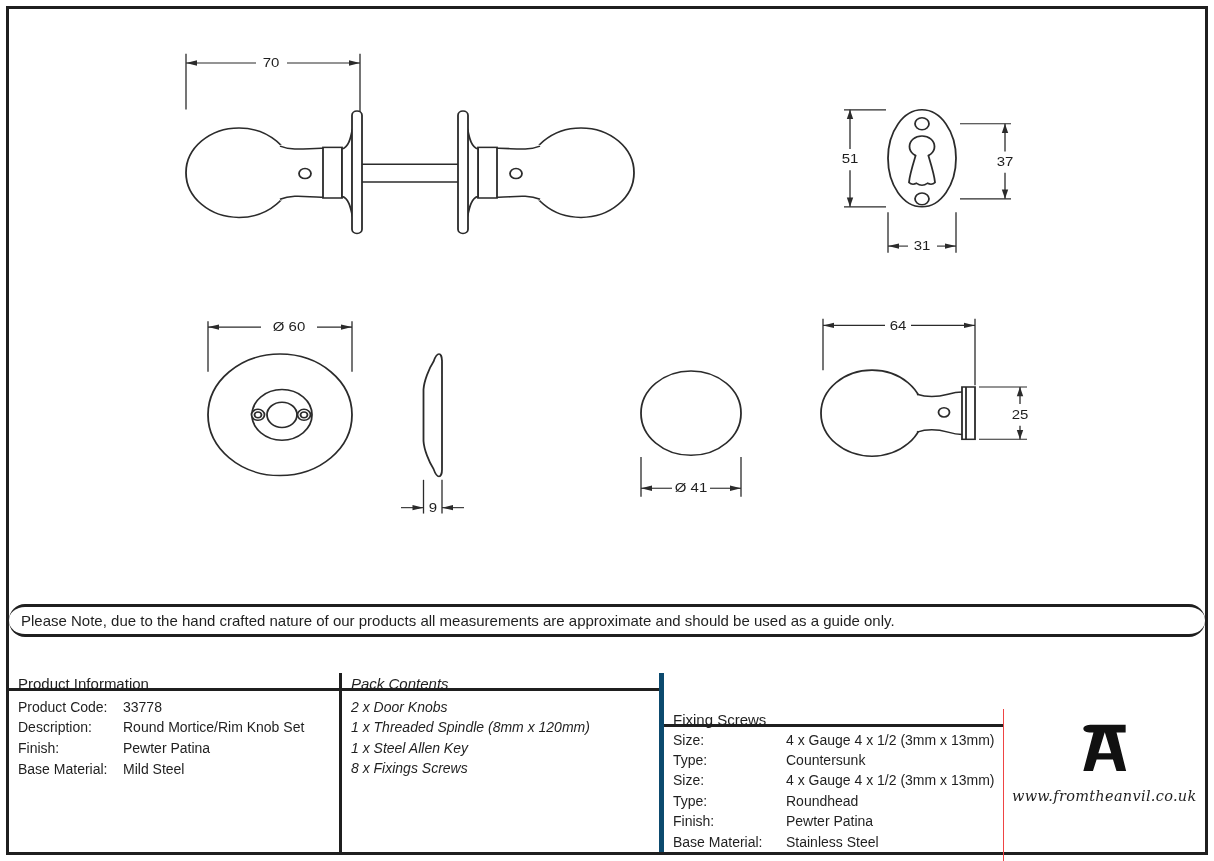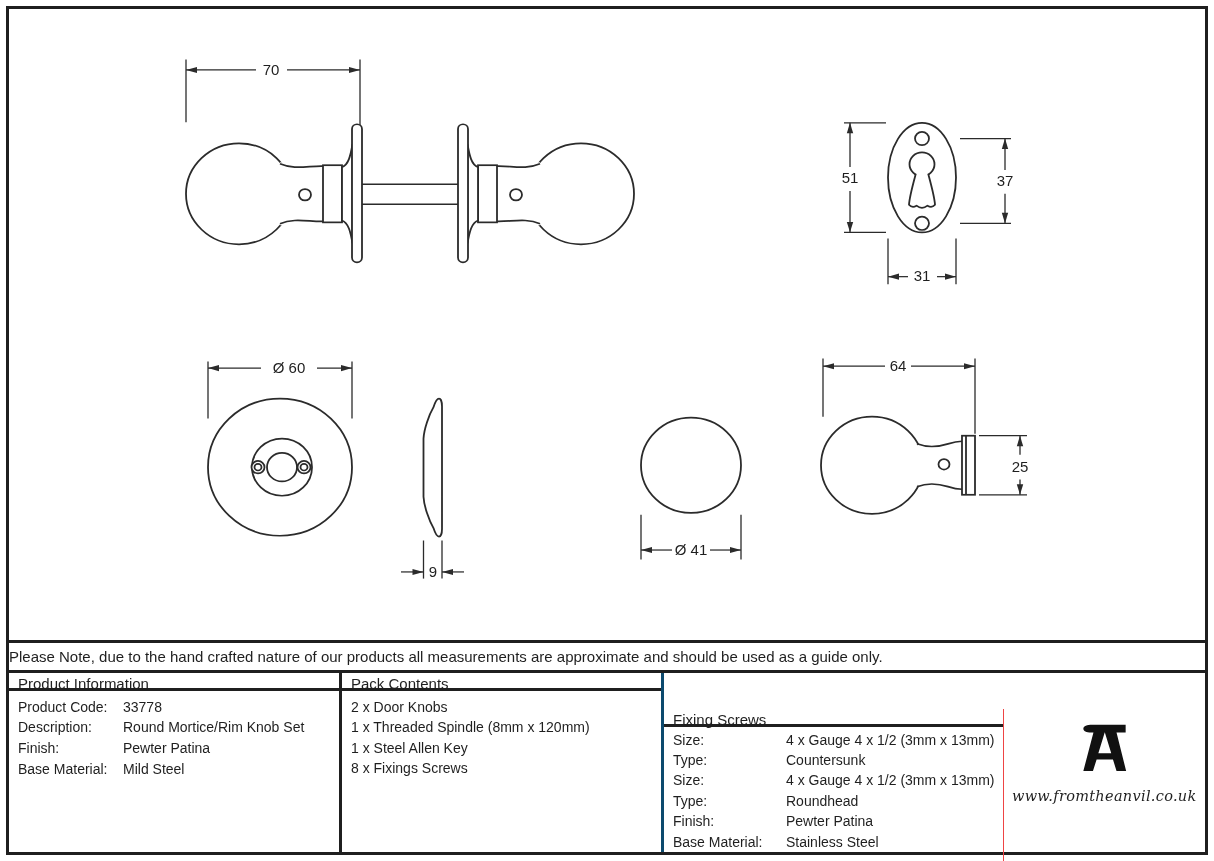--- a/index.html
+++ b/index.html
@@ -1,26 +1,26 @@
 <!DOCTYPE html>
 <html><head>
 <meta charset="utf-8">
 <style>
   * { margin:0; padding:0; box-sizing:border-box; }
   html,body { width:1214px; height:861px; background:#ffffff; font-family:"Liberation Sans", sans-serif; color:#1f1f1f; }
-  .sheet { position:absolute; top:6px; left:6px; width:1202px; height:849px; border:3px solid #1f1f1f; background:#fff; display:flex; flex-direction:column; }
+  .sheet { position:absolute; top:6px; left:6px; width:1202px; height:849px; border:3px solid #1f1f1f; background:#fff; display:flex; flex-direction:column;gap:36px; }
   .drawing-area { flex:1 1 auto; position:relative; overflow:hidden; }
   .drawing-area svg { position:absolute; top:0; left:0; width:100%; height:100%; }
 
-  .note-bar { flex:0 0 33px; border-top:3px solid #1f1f1f; border-bottom:3px solid #1f1f1f; line-height:27px; font-size:15px; padding-left:0; white-space:nowrap; }
+  .note-bar { flex:0 0 33px; border-top:3px solid #1f1f1f; border-bottom:3px solid #1f1f1f; line-height:27px; font-size:15px; padding-left:12px; white-space:nowrap;border-radius:16px; }
 
   .info-table { flex:0 0 148px; display:flex; }
   .col { height:100%; }
   .col-product { flex:0 0 333px; border-right:3px solid #1f1f1f; }
-  .col-pack    { flex:0 0 322px; border-right:3px solid #0c4a6e; }
+  .col-pack    { flex:0 0 322px; border-right:5px solid #0c4a6e;font-style:italic; }
   .col-screws  { flex:0 0 337px; border-right:1px solid #ef4444;margin-top:36px; }
   .col-logo    { flex:1 1 auto; display:flex; align-items:center; justify-content:center; }
   .col-header { height:18px; border-bottom:3px solid #1f1f1f; font-size:15px; padding:2px 0 0 9px; }
   .col-body { padding:6px 8px 0 9px; font-size:14px; }
   .kv-row { display:flex; line-height:20.7px; white-space:nowrap; }
   .col-product .kv-label { flex:0 0 105px; }
   .col-screws  .kv-label { flex:0 0 113px; }
   .col-screws  .col-body { padding-top:3px; }
   .col-screws  .kv-row { line-height:20.4px; }
   .li-row { line-height:20.5px; white-space:nowrap; }

